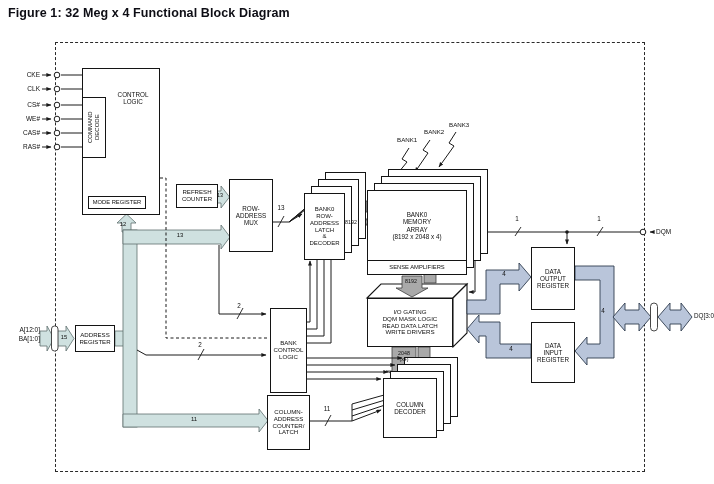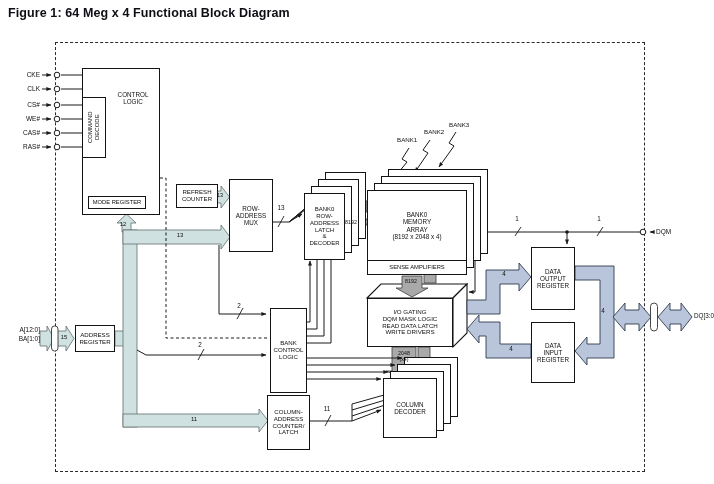--- a/index.html
+++ b/index.html
@@ -14,21 +14,21 @@
   .sig{position:absolute;width:32px;text-align:right;font-size:6.5px;color:#101010;}
   .ctr{text-align:center;}
   svg{position:absolute;left:0;top:0;}
   .vtext{writing-mode:vertical-rl;transform:rotate(180deg);font-size:6px;line-height:1.25;
     display:flex;align-items:center;justify-content:center;text-align:center;}
 </style>
 </head>
 <body>
 
 <div id="diagram">
-  <div id="title">Figure 1: 64 Meg x 4 Functional Block Diagram</div>
+  <div id="title">Figure 1: 32 Meg x 4 Functional Block Diagram</div>
   <div id="boundary"></div>
 
   <svg width="714" height="484">
     <defs>
       <marker id="ah" markerWidth="6" markerHeight="5" refX="4.6" refY="2" orient="auto">
         <path d="M0,0 L5,2 L0,4 Z" fill="#1a1a1a"></path>
       </marker>
     </defs>
 
     <g>

